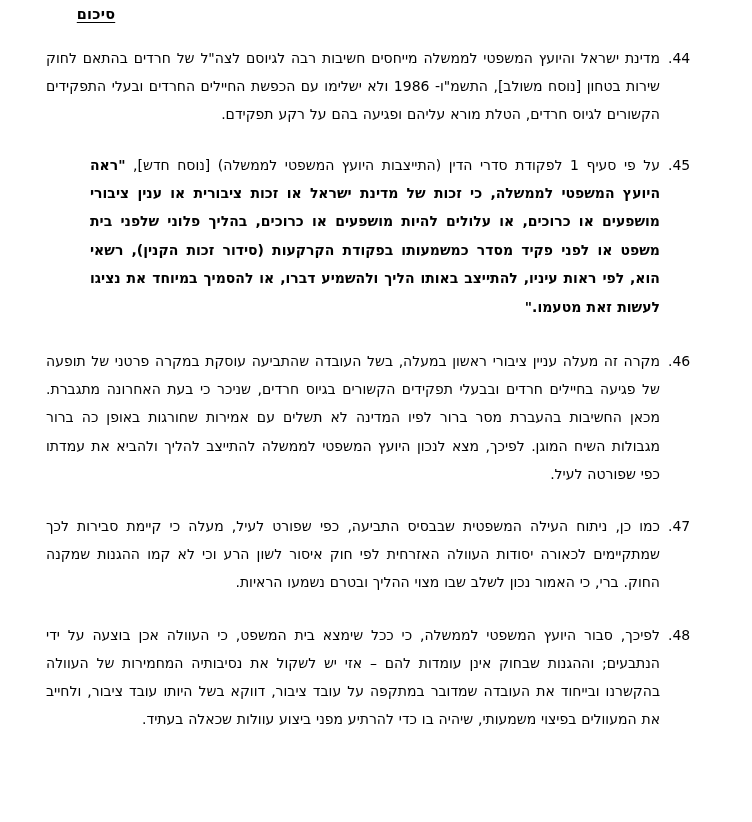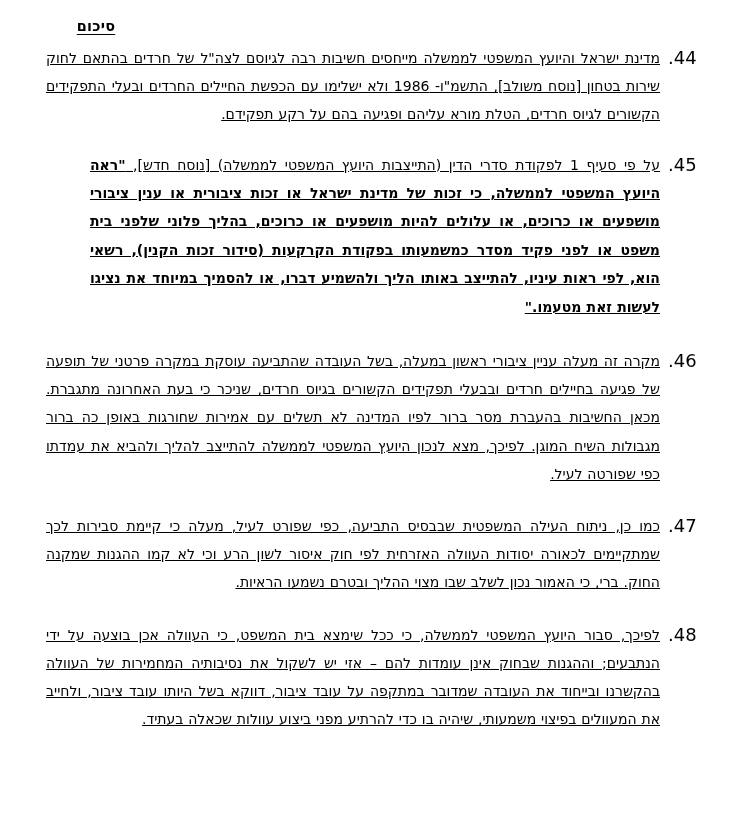--- a/index.html
+++ b/index.html
@@ -22,21 +22,21 @@
     width: 752px;
     height: 822px;
     box-sizing: border-box;
     padding: 0;
     background: #fff;
   }
 
   
   .doc-heading-wrap {
     position: absolute;
-    top: 16px;
+    top: 4px;
     right: 46px;
     left: 46px;
     text-align: center;
   }
   .doc-heading {
     display: inline-block;
     font-size: 14.5px;
     font-weight: bold;
     text-decoration: underline;
     text-underline-offset: 3px;
@@ -60,35 +60,34 @@
     align-items: flex-start;
     margin-bottom: 18px;
   }
 
   .para-num {
     flex: 0 0 46px;
     width: 46px;
     text-align: left;
     padding-left: 8px;
     box-sizing: border-box;
-    font-size: 18px;
+    font-size: 14px;
     line-height: 28.2px;
     direction: ltr;
     unicode-bidi: embed;
     white-space: nowrap;
   }
 
   .para-body {
     flex: 1 1 auto;
     text-align: justify;
     text-align-last: right;
     font-size: 14px;
     line-height: 28.2px;
     word-spacing: 0.4px;
-    text-decoration: underline;
   }
 
   .para-body.quote-para {
     text-align: justify;
     margin-left: 44px;
   }
 
   .q {
     font-weight: bold;
   }

